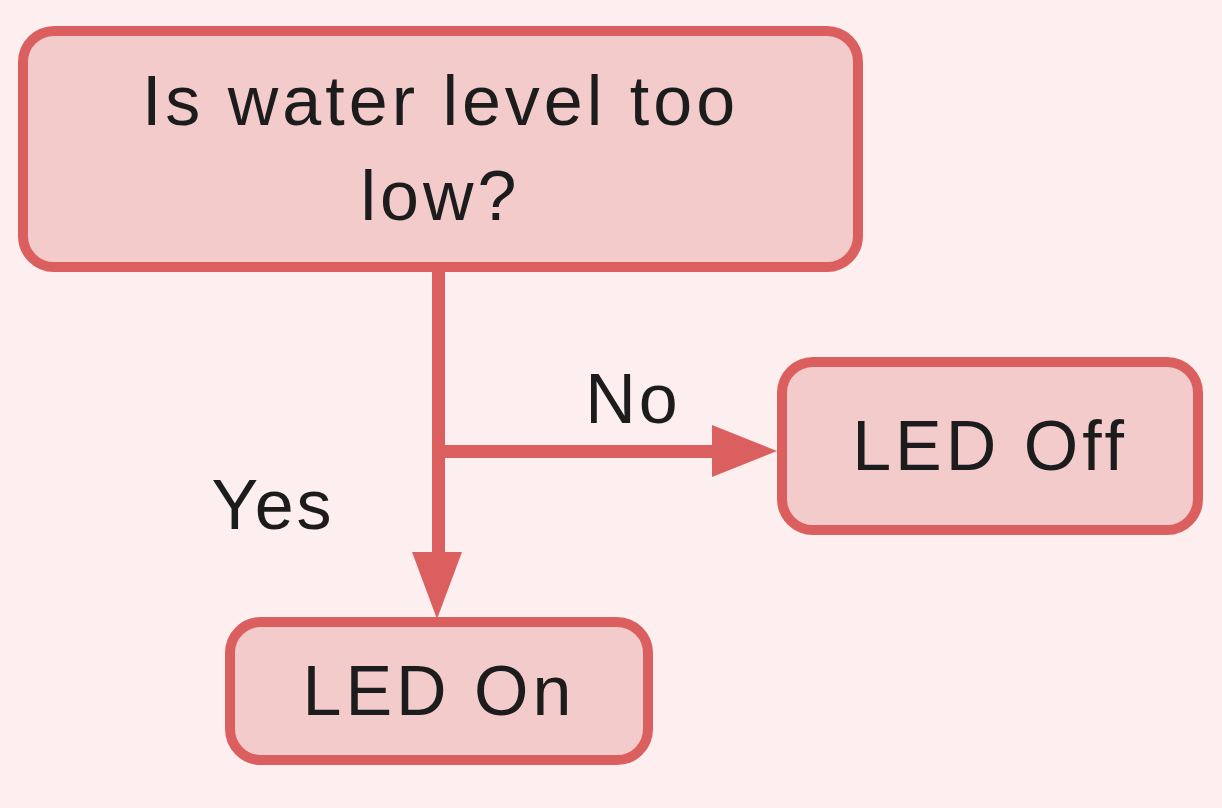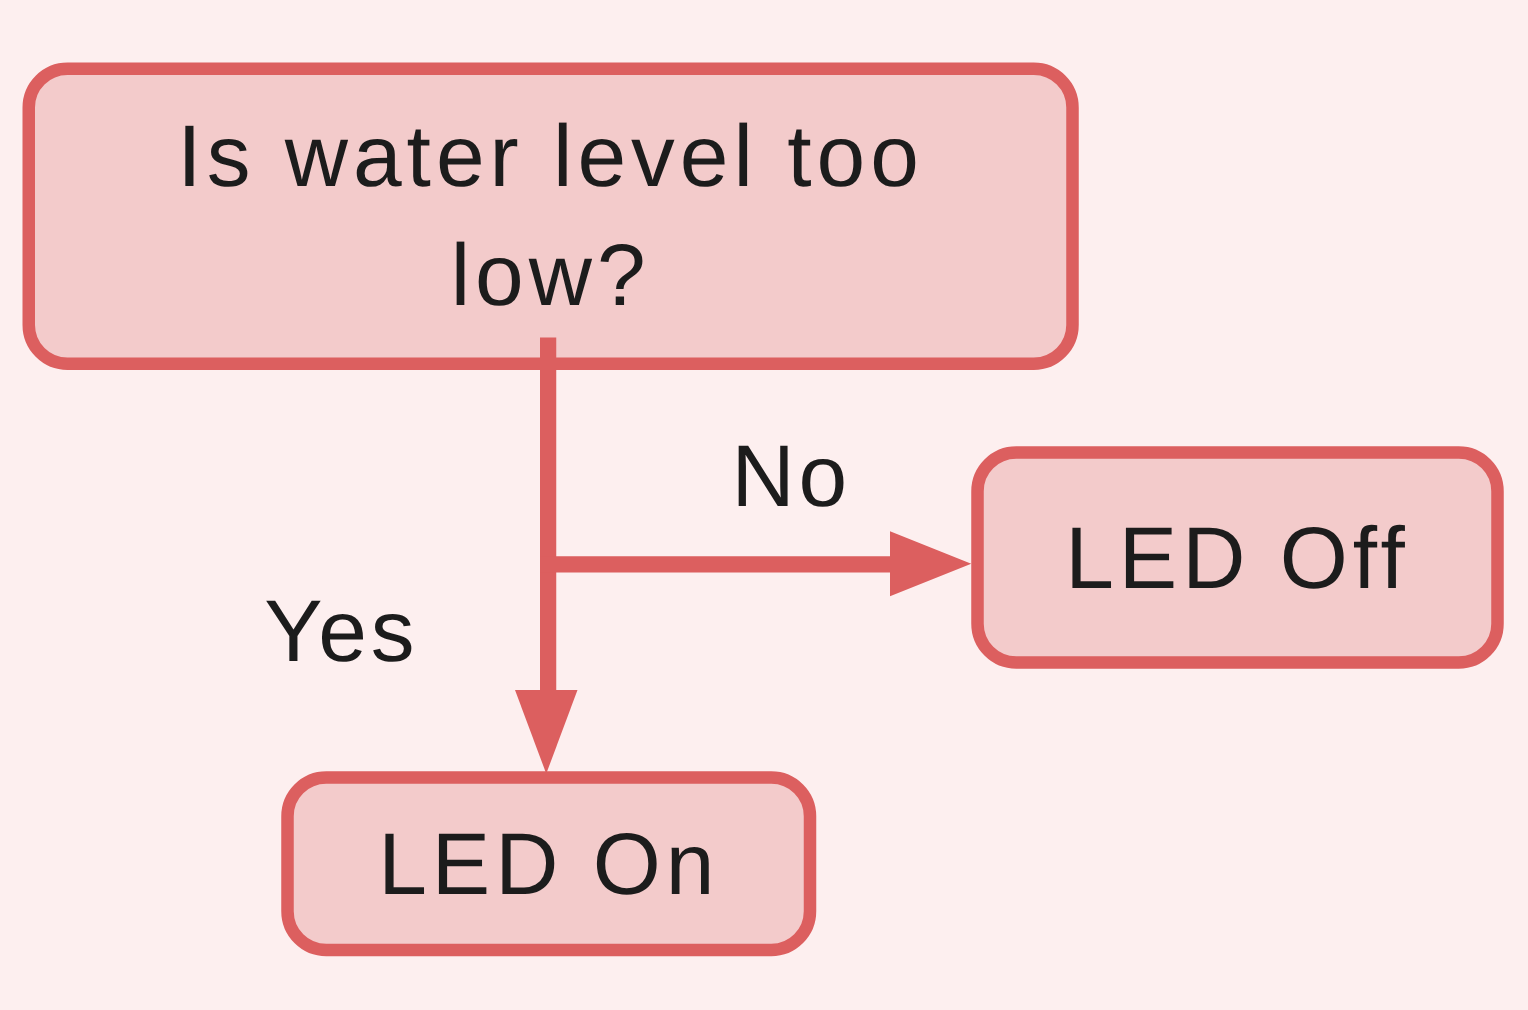--- a/index.html
+++ b/index.html
@@ -31,21 +31,21 @@
     align-items: center;
     justify-content: center;
   }
   .node-label{
     font-size: 70px;
     line-height: 95px;
     letter-spacing: 4px;
     text-align: center;
     color: var(--text);
   }
-  .node-question{ left: 18px;  top: 26px;  width: 845px; height: 246px; margin-top: 24px; }
+  .node-question{ left: 18px;  top: 26px;  width: 845px; height: 246px; }
   .node-question .node-label{ max-width: 690px; }
   .node-led-off { left: 777px; top: 357px; width: 426px; height: 178px; }
   .node-led-on  { left: 225px; top: 617px; width: 428px; height: 148px; }
 
   .edge-line{
     position: absolute;
     background: var(--stroke);
   }
   .line-vertical{   left: 432px; top: 270px; width: 13px;  height: 284px; }
   .line-horizontal{ left: 432px; top: 445px; width: 280px; height: 13px;  }
@@ -68,21 +68,21 @@
   }
 
   .edge-label{
     position: absolute;
     font-size: 70px;
     letter-spacing: 3px;
     color: var(--text);
     transform: translate(-50%, -50%);
     white-space: nowrap;
   }
-  .edge-label-no { left: 633px; top: 381px; }
+  .edge-label-no { left: 633px; top: 399px; }
   .edge-label-yes{ left: 273px; top: 505px; }
 </style>
 </head>
 <body>
 
 <div class="canvas">
 
   <div class="node node-question">
     <div class="node-label">Is water level too low?</div>
   </div>

